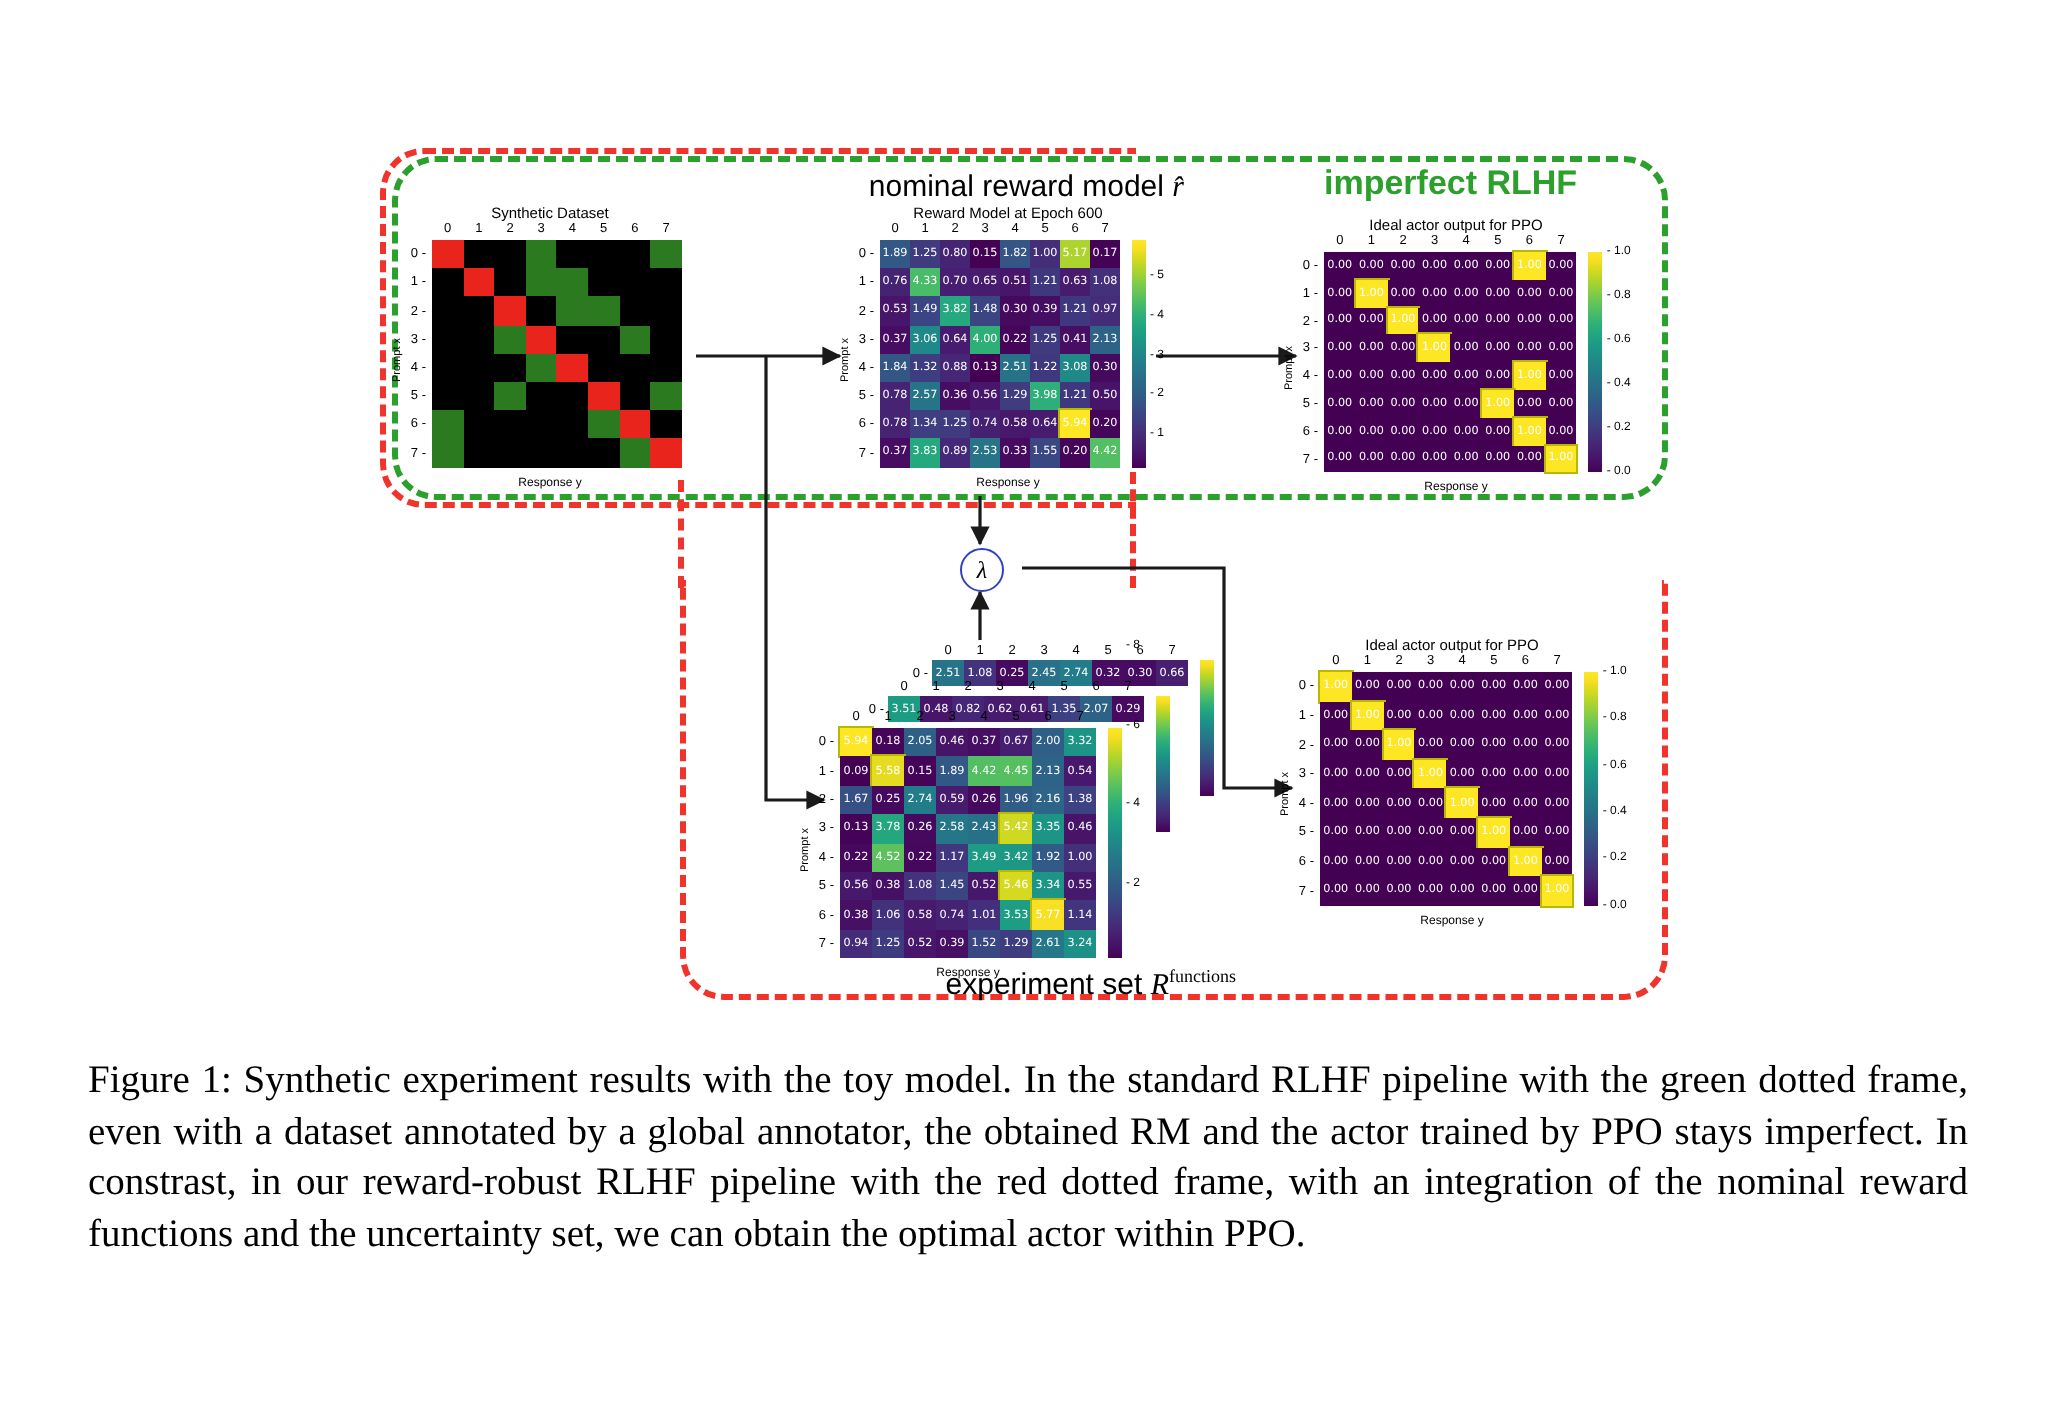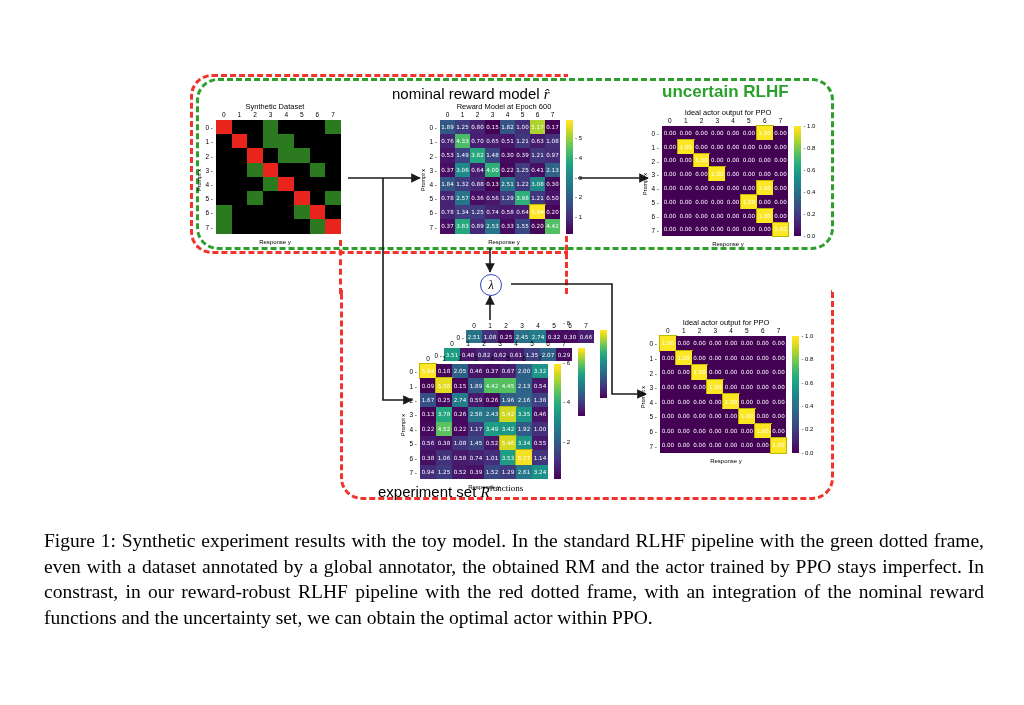--- a/index.html
+++ b/index.html
@@ -15,21 +15,21 @@
     font-size:19.5px;line-height:25.6px;color:#000;
     text-align:justify;text-justify:inter-word;
   }
   
   .frame{position:absolute;box-sizing:border-box;border-radius:22px;}
   .frame-green{border:3px dashed #2ca02c;}
   .frame-red{border:3px dashed #f0332b;}
   .frame-label{position:absolute;font-weight:bold;font-size:17px;}
   .lbl-green{color:#2ca02c;}
   .lbl-red{color:#f0332b;}
-  .panel-title{position:absolute;font-size:15px;color:#000;text-align:left;}
+  .panel-title{position:absolute;font-size:15px;color:#000;text-align:right;}
   .panel-title .mathit{font-family:"Liberation Serif",serif;font-style:italic;}
   .sub{font-size:9px;vertical-align:super;font-family:"Liberation Serif",serif;font-style:normal;}
   .cal{font-family:"Liberation Serif",serif;font-style:italic;}
 
   
   .plot{position:absolute;}
   .plot-title{
     position:absolute;left:0;right:0;top:0;text-align:center;
     font-size:7.5px;color:#000;white-space:nowrap;
   }
@@ -66,21 +66,21 @@
 <body>
 
 <div id="fig">
 
   <div class="frame frame-red" style="left:190px;top:74px;width:378px;height:180px;border-right:none;border-top-right-radius:0;border-bottom-right-radius:0;"></div>
   <div class="frame frame-green" style="left:196px;top:78px;width:638px;height:172px;"></div>
   <div class="frame frame-red" style="left:340px;top:290px;width:494px;height:210px;border-top:none;border-top-left-radius:0;border-top-right-radius:0;"></div>
   <div class="conn" style="left:338.5px;top:240px;width:3px;height:54px;background:transparent;border-left:3px dashed #f0332b;"></div>
   <div class="conn" style="left:565px;top:236px;width:3px;height:58px;background:transparent;border-left:3px dashed #f0332b;"></div>
 
-  <div class="frame-label lbl-green" style="left:662px;top:82px;">uncertain RLHF</div>
+  <div class="frame-label lbl-green" style="left:662px;top:82px;">imperfect RLHF</div>
 
   <div class="panel-title" style="left:392px;top:85px;width:200px;">
     <span>nominal reward model</span>
     <span class="mathit">r̂</span>
   </div>
   <div class="panel-title" style="left:378px;top:483px;width:240px;">
     <span>experiment set</span>
     <span class="cal">R</span><span class="sub">functions</span>
   </div>
 

